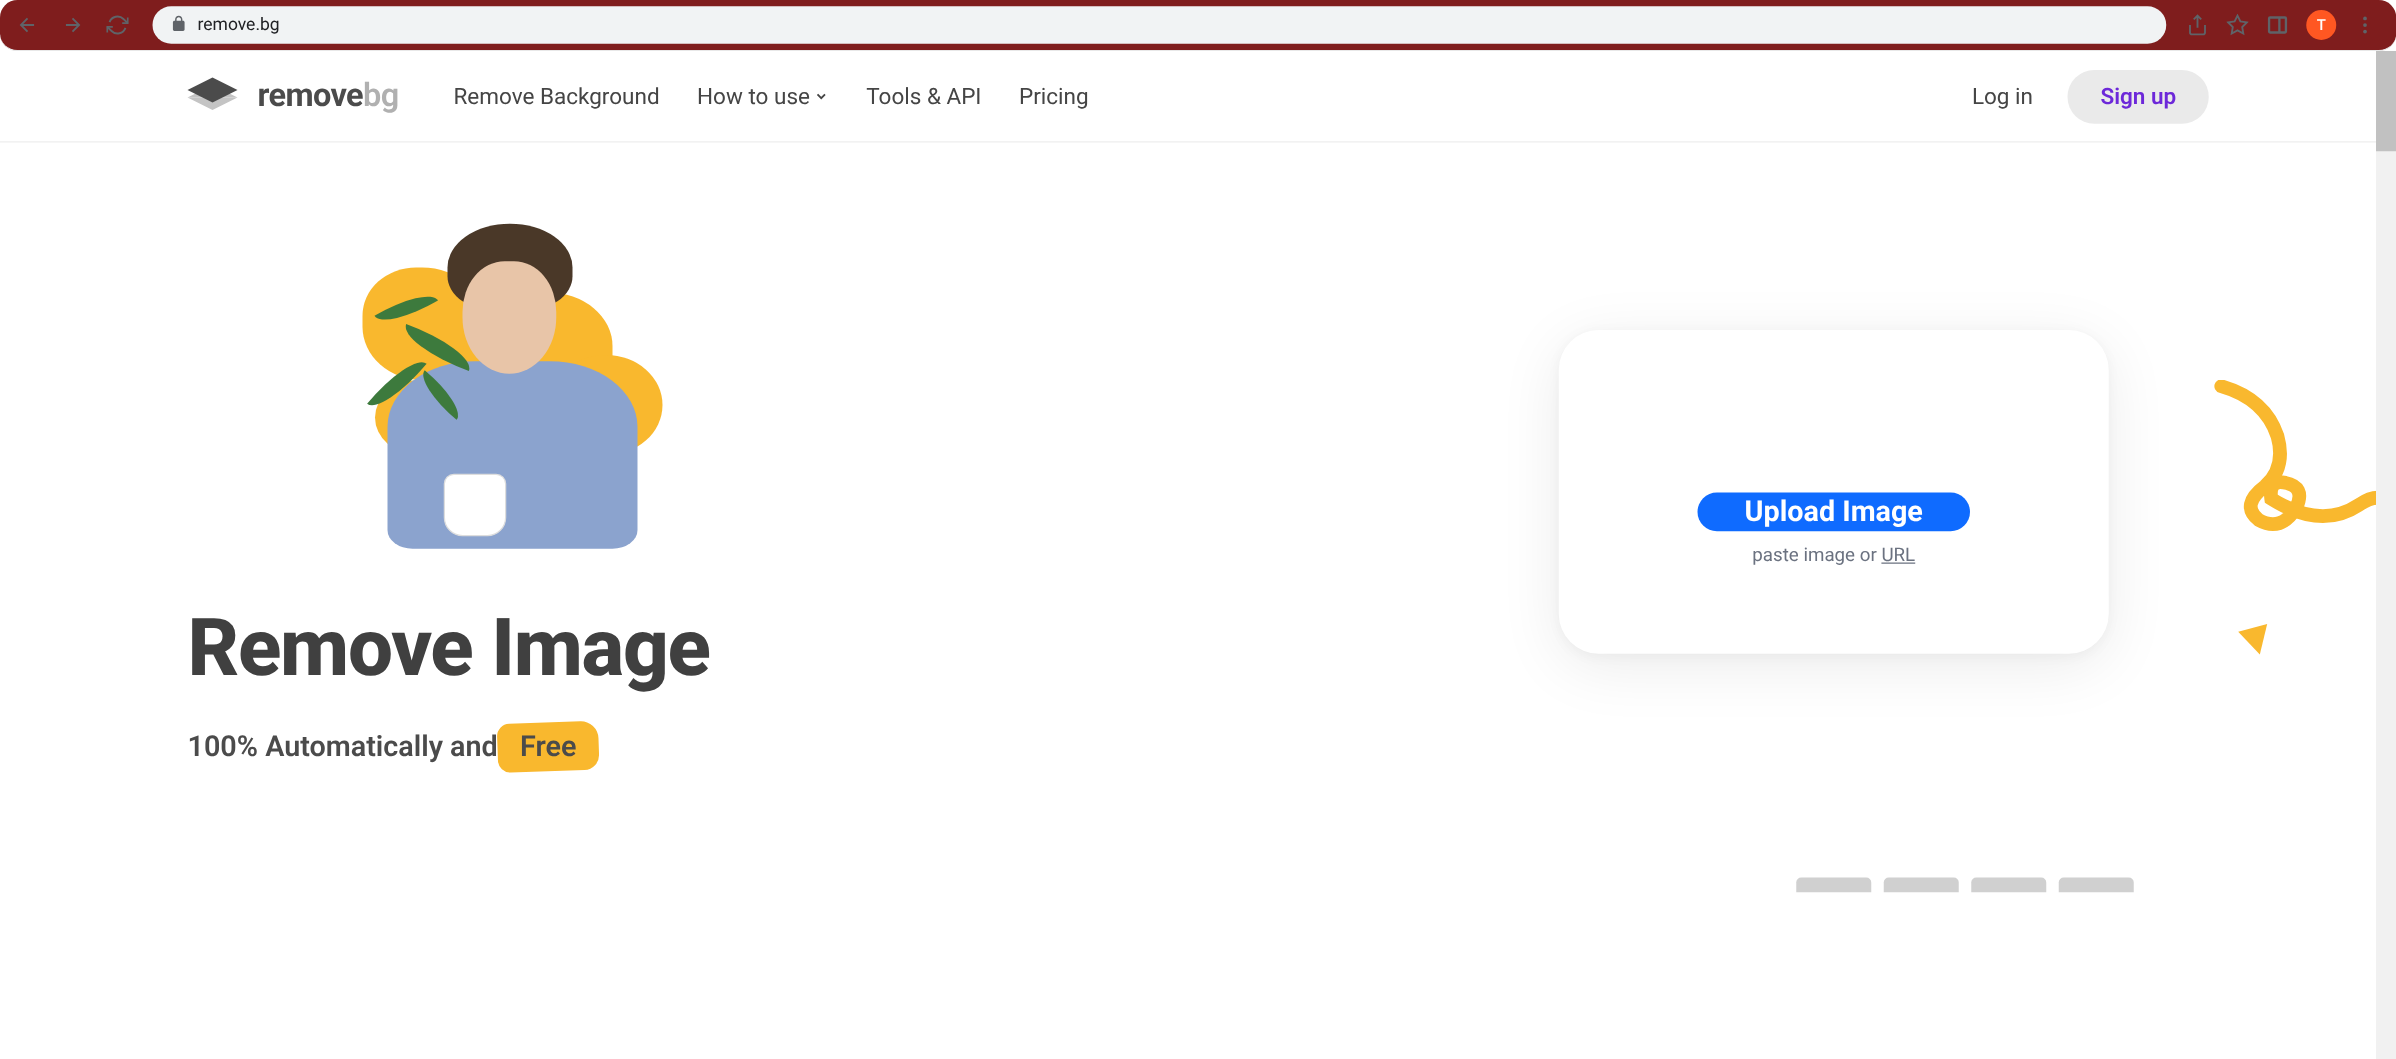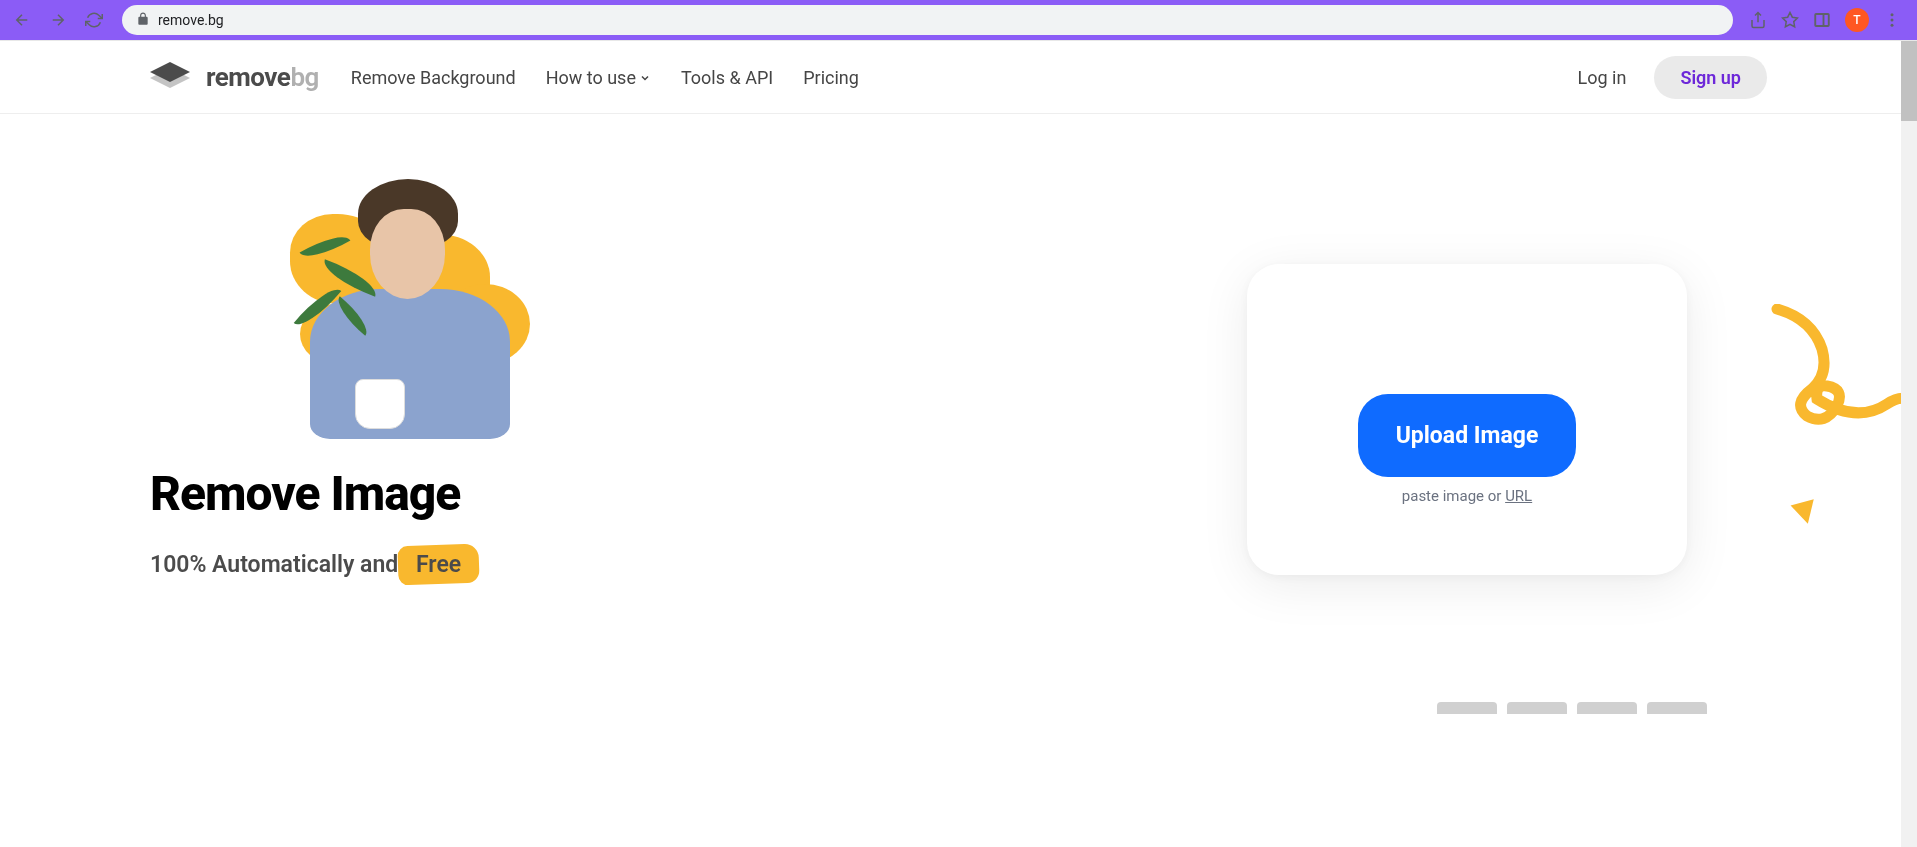--- a/index.html
+++ b/index.html
@@ -8,26 +8,27 @@
       box-sizing: border-box;
       font-family: -apple-system, BlinkMacSystemFont, "Segoe UI", Roboto, Helvetica, Arial, sans-serif;
     }
     body {
       background: #fff;
       overflow-x: hidden;
     }
     
     .browser-chrome {
       height: 41px;
-      background: #8b5cf6;
+      background: #7f1d1d;
       display: flex;
       align-items: center;
       padding: 0 10px;
       border-bottom: 1px solid #e8e8e8;
       gap: 8px;
+      border-radius: 14px;
     }
     .nav-buttons {
       display: flex;
       gap: 12px;
       align-items: center;
     }
     .nav-btn {
       width: 24px;
       height: 24px;
       display: flex;
@@ -82,20 +83,21 @@
       font-size: 12px;
       font-weight: 500;
     }
     
     .page-header {
       height: 73px;
       border-bottom: 1px solid #eee;
       display: flex;
       align-items: center;
       padding: 0 150px;
+      gap: 12px;
     }
     .logo-wrap {
       display: flex;
       align-items: center;
       gap: 12px;
     }
     .logo-mark {
       position: relative;
       width: 44px;
       height: 30px;
@@ -267,25 +269,25 @@
       position: absolute;
       width: 50px;
       height: 50px;
       background: #fff;
       border: 1px solid #ddd;
       border-radius: 8px 8px 15px 15px;
       left: 55px;
       top: 200px;
     }
     .hero-title {
-      font-size: 48px;
+      font-size: 64px;
       font-weight: 800;
-      color: #000000;
+      color: #404040;
       line-height: 1.1;
-      margin-top: 14px;
+      margin-top: 30px;
       letter-spacing: -1px;
     }
     .hero-subtitle {
       font-size: 23px;
       font-weight: 600;
       color: #4b4b4b;
       margin-top: 28px;
     }
     .free-highlight {
       position: relative;
@@ -313,21 +315,21 @@
       border-radius: 32px;
       box-shadow: 0 10px 50px rgba(0,0,0,0.08), 0 2px 10px rgba(0,0,0,0.04);
       padding: 60px 40px 70px 40px;
       text-align: center;
     }
     .upload-btn {
       background: #0f6bff;
       color: #fff;
       font-size: 23px;
       font-weight: 700;
-      padding: 28px 38px;
+      padding: 2px 38px;
       border-radius: 30px;
       border: none;
       cursor: pointer;
       margin-top: 70px;
     }
     .drop-text {
       font-size: 21px;
       font-weight: 700;
       color: #4b5563;
       margin-top: 40px;

